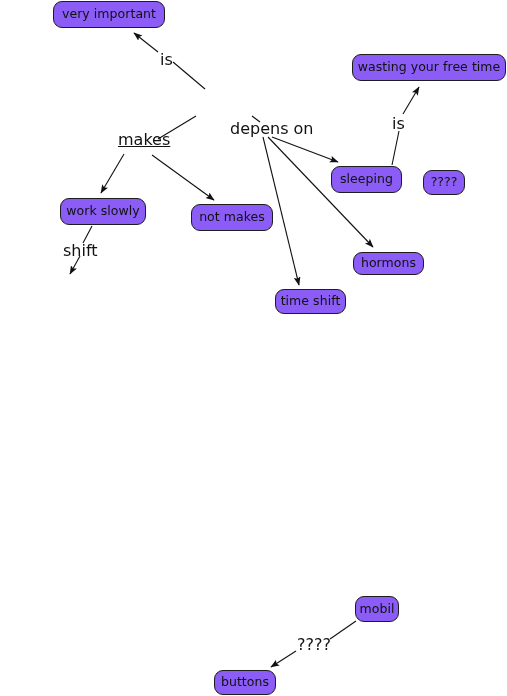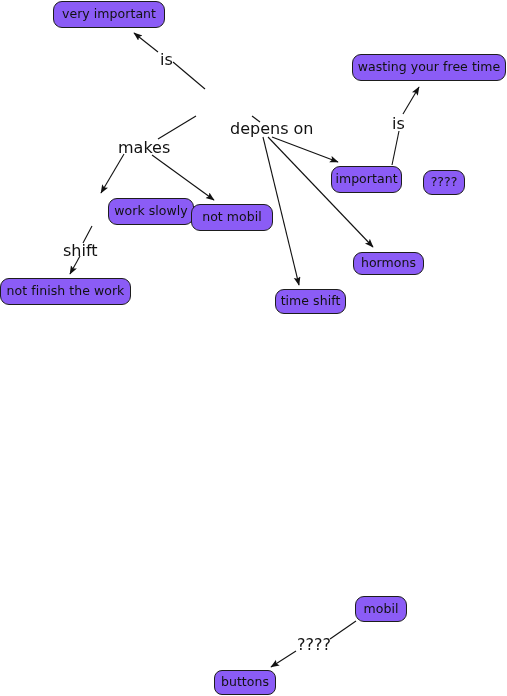--- a/index.html
+++ b/index.html
@@ -99,58 +99,55 @@
   <div class="node" style="left:53px; top:1px; width:112px; height:27px;">
     <span>very important</span>
   </div>
 
 
   <div class="node" style="left:352px; top:54px; width:154px; height:27px;">
     <span>wasting your free time</span>
   </div>
 
   <div class="node" style="left:331px; top:166px; width:71px; height:27px;">
-    <span>important</span>
+    <span>sleeping</span>
   </div>
 
   <div class="node" style="left:423px; top:170px; width:42px; height:25px;">
     <span>????</span>
   </div>
 
-  <div class="node" style="left:60px; top:198px; width:86px; height:27px;margin-left:48px;">
+  <div class="node" style="left:60px; top:198px; width:86px; height:27px;">
     <span>work slowly</span>
   </div>
 
   <div class="node" style="left:191px; top:204px; width:82px; height:27px;">
-    <span>not mobil</span>
+    <span>not makes</span>
   </div>
 
   <div class="node" style="left:353px; top:252px; width:71px; height:23px;">
     <span>hormons</span>
   </div>
 
   <div class="node" style="left:267px; top:289px; width:71px; height:25px;margin-left:8px;">
     <span>time shift</span>
   </div>
 
-  <div class="node" style="left:0px; top:278px; width:131px; height:27px;">
-    <span>not finish the work</span>
-  </div>
 
-  <div class="node" style="left:355px; top:596px; width:52px; height:26px;">
+  <div class="node" style="left:355px; top:596px; width:44px; height:26px;">
     <span>mobil</span>
   </div>
 
-  <div class="node" style="left:214px; top:670px; width:62px; height:25px;border-radius:8px;">
+  <div class="node" style="left:214px; top:670px; width:62px; height:25px;">
     <span>buttons</span>
   </div>
 
   <div class="edge-label" style="left:160px; top:52px;">is</div>
 
-  <div class="edge-label" style="left:118px; top:140px;">makes</div>
+  <div class="edge-label" style="left:118px; top:132px;text-decoration:underline;">makes</div>
 
   <div class="edge-label" style="left:230px; top:121px;">depens on</div>
 
   <div class="edge-label" style="left:392px; top:116px;">is</div>
 
   <div class="edge-label" style="left:63px; top:243px;">shift</div>
 
   <div class="edge-label" style="left:297px; top:637px;">????</div>
 
 </div>

